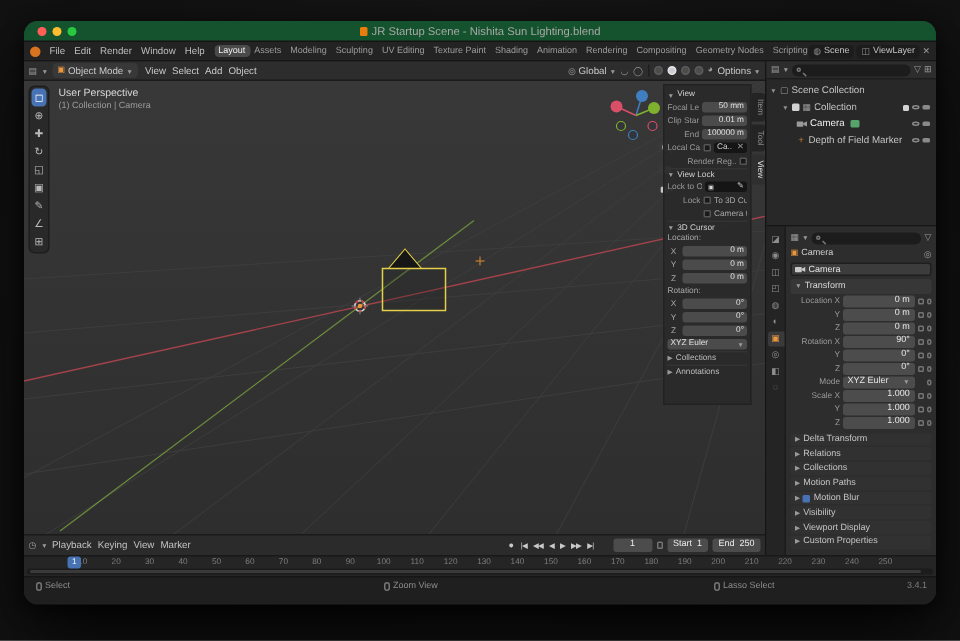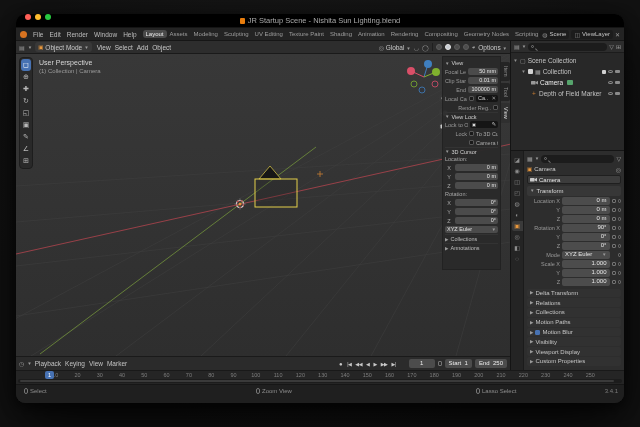--- a/index.html
+++ b/index.html
@@ -3,21 +3,21 @@
 <meta charset="utf-8">
 <style>
   *{box-sizing:border-box;margin:0;padding:0;}
   html,body{width:640px;height:427px;overflow:hidden;}
   body{background:radial-gradient(ellipse at 50% 40%, #1b1b1b 0%, #121212 75%);
        font-family:"Liberation Sans","DejaVu Sans",sans-serif;-webkit-font-smoothing:antialiased;}
   .window{position:absolute;left:16px;top:14px;width:608px;height:389px;background:#1f1f1f;
           border-radius:9px;overflow:hidden;box-shadow:0 22px 55px rgba(0,0,0,.8),0 4px 14px rgba(0,0,0,.6);
           display:flex;flex-direction:column;}
   
-  .titlebar{height:14px;background:#000000;flex:none;position:relative;display:flex;border-bottom:1px solid #141414;}
+  .titlebar{height:14px;background:#14532d;flex:none;position:relative;display:flex;align-items:center;border-bottom:1px solid #141414;}
   .lights{display:flex;gap:4px;margin-left:9px;}
   .light{width:6px;height:6px;border-radius:50%;}
   .title{position:absolute;left:0;right:0;text-align:center;font-size:7.5px;color:#a8a8a8;line-height:14px;}
   .doc-icon{display:inline-block;width:5px;height:6px;background:#e87d0d;border-radius:1px;margin-right:3px;vertical-align:-1px;}
   
   .topbar{height:13px;background:#232323;flex:none;display:flex;align-items:center;padding:0 4px;font-size:6.5px;color:#bdbdbd;white-space:nowrap;border-bottom:1px solid #161616;}
   .app-icon{width:7px;height:7px;border-radius:50%;background:#d87320;margin-right:3px;flex:none;}
   .menu-item{padding:0 3px;}
   .tabs{display:flex;margin-left:3px;overflow:hidden;flex-shrink:1;font-size:6px;}
   .tab{padding:1px 3px;border-radius:3px;color:#9d9d9d;}

